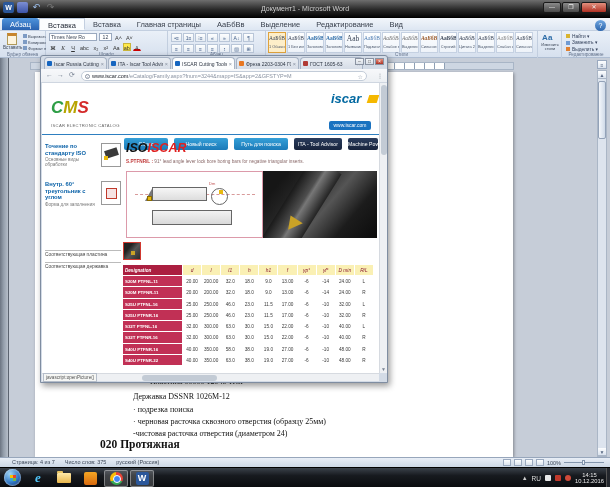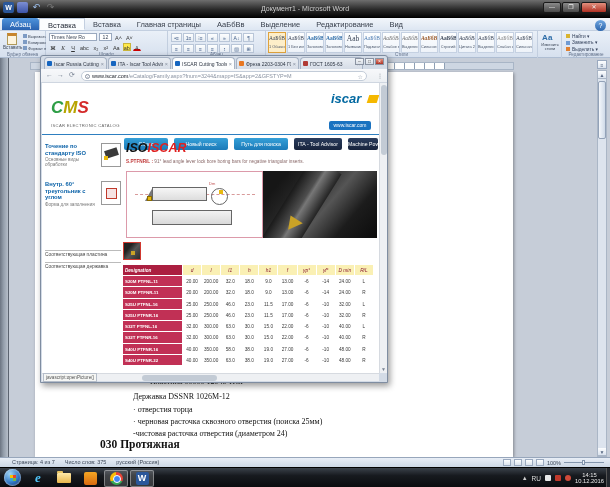--- a/index.html
+++ b/index.html
@@ -412,24 +412,24 @@
 
   <div class="docarea">
     <div class="ruler">
         <div class="inner"></div>
       </div>
     <div class="rtoggle">≡</div>
     <div class="page">
         <div id="docLines">
           <div class="dline body dl0">Пластина 00000 12945-НСР</div>
           <div class="dline body dl1">Державка DSSNR 1026M-12</div>
-          <div class="dline bullet dl2">· отверстия торца</div>
-          <div class="dline bullet dl3">· черновая расточка сквозного отверстия (поиска 25мм)</div>
+          <div class="dline bullet dl2">· подрезка поиска</div>
+          <div class="dline bullet dl3">· черновая расточка сквозного отверстия (образцу 25мм)</div>
           <div class="dline body dl4">-чистовая расточка отверстия (диаметром 24)</div>
-          <div class="dline heading dl5">030 Протяжная</div>
+          <div class="dline heading dl5">020 Протяжная</div>
         </div>
       </div>
     <div class="wscroll">
       <div class="wsbtn">▲</div>
       <div class="wsthumb"></div>
       <div class="wsbtn wsdown">▼</div>
     </div>
   </div>
   <div class="leftstrip"></div>
 

